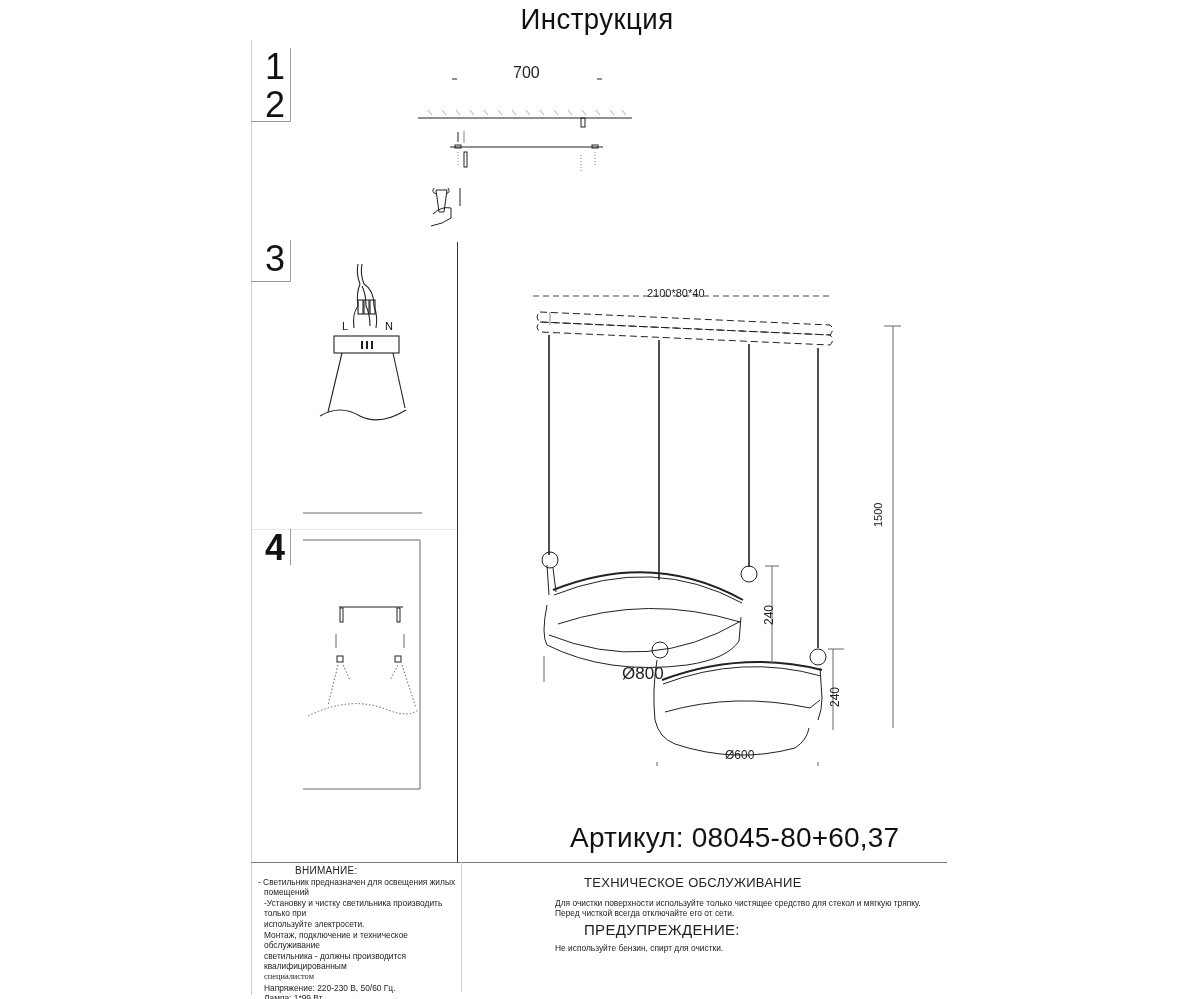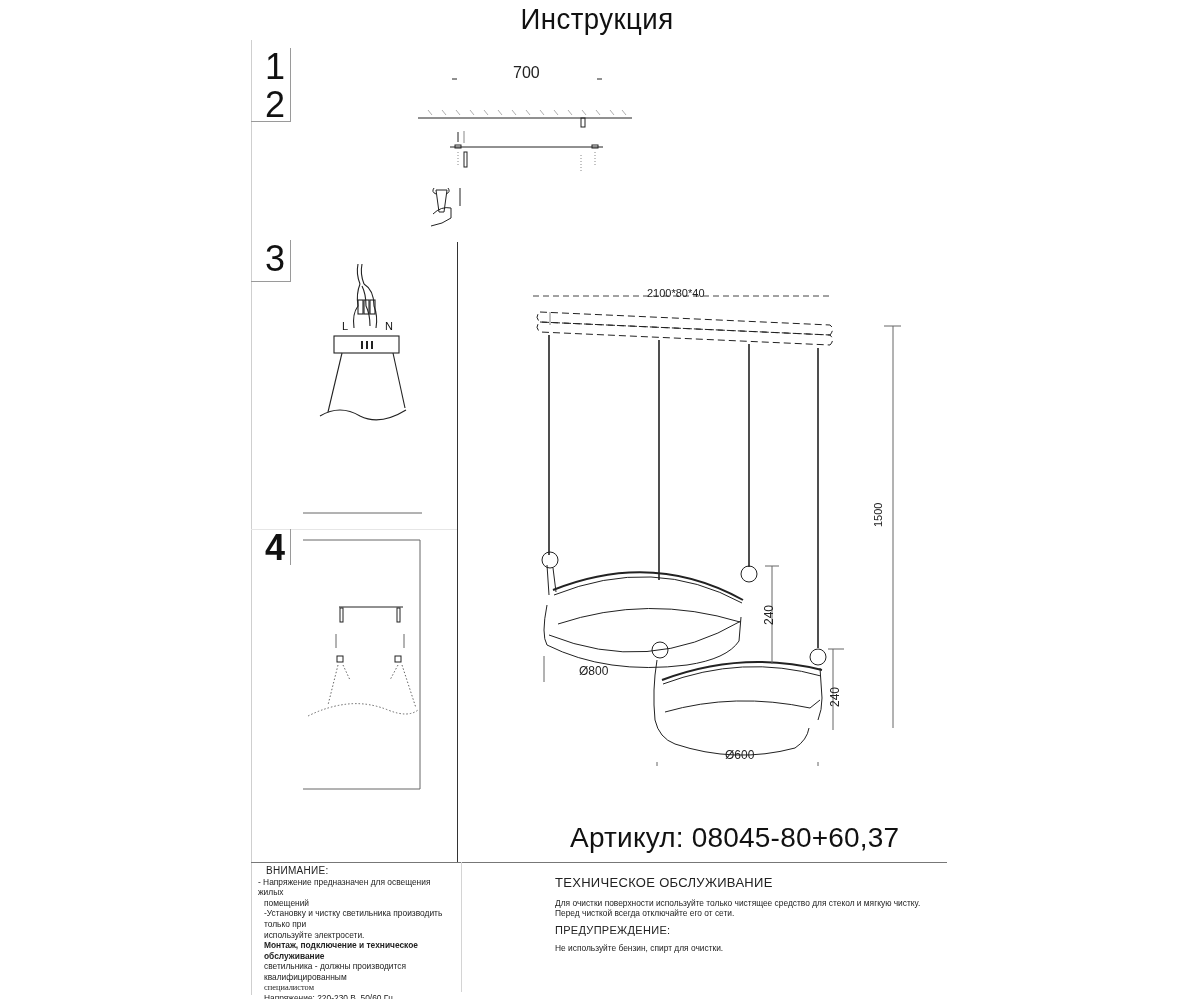--- a/index.html
+++ b/index.html
@@ -5,21 +5,21 @@
   html, body { margin:0; padding:0; background:#ffffff; }
   body { width:1200px; height:999px; position:relative; overflow:hidden; font-family:"Liberation Sans", sans-serif; color:#111; }
   .abs { position:absolute; }
   .title { left:0; width:1194px; top:2px; text-align:center; font-family:"Liberation Sans", sans-serif; font-size:30px; font-weight:normal; transform:scaleX(0.92); transform-origin:center; letter-spacing:0.5px; }
   .vline { position:absolute; width:1px; background:#cfcfcf; }
   .hline { position:absolute; height:1px; background:#cfcfcf; }
   .stepbox { position:absolute; border-right:1px solid #9a9a9a; border-bottom:1px solid #9a9a9a; font-size:36px; line-height:38px; padding-left:14px; box-sizing:border-box; }
   .stepnum { display:block; }
   .article { left:570px; top:803px; font-size:28px; letter-spacing:0.2px;margin-top:19px; }
   .note { font-size:8.4px; line-height:10.6px; color:#222; }
-  .note-title { font-size:10px; letter-spacing:0.3px; }
+  .note-title { font-size:10px; letter-spacing:0.3px;margin-left:29px; }
   .dim { font-size:11px; color:#222; }
   svg { position:absolute; left:0; top:0; }
 </style>
 </head>
 <body>
 
 <div class="abs title">Инструкция</div>
 
 <div class="vline" style="left:251px; top:40px; height:955px;"></div>
 <div class="hline" style="left:251px; top:862px; width:696px; background:#777;"></div>
@@ -150,41 +150,41 @@
     <line x1="657" y1="762" x2="657" y2="766" stroke="#666"></line>
     <line x1="818" y1="762" x2="818" y2="766" stroke="#666"></line>
   </g>
 </svg>
 
 <div class="abs dim" style="left:513px; top:64px; font-size:16px;">700</div>
 <div class="abs dim" style="left:647px; top:287px;">2100*80*40</div>
 <div class="abs dim" style="left:872px; top:527px; transform:rotate(-90deg); transform-origin:left top;">1500</div>
 <div class="abs dim" style="left:762px; top:625px; transform:rotate(-90deg); transform-origin:left top; font-size:12px;">240</div>
 <div class="abs dim" style="left:828px; top:707px; transform:rotate(-90deg); transform-origin:left top; font-size:12px;">240</div>
-<div class="abs dim" style="left:579px; top:664px; font-size:12px;">Ø800</div>
+<div class="abs dim" style="left:622px; top:664px; font-size:17px;">Ø800</div>
 <div class="abs dim" style="left:725px; top:748px; font-size:12px;text-align:center;">Ø600</div>
 
 <div class="abs article">Артикул: 08045-80+60,37</div>
 
 <div class="abs note" style="left:258px; top:866px; width:200px;">
   <div class="note-title" style="padding-left:8px;">ВНИМАНИЕ:</div>
-  <div>- Напряжение предназначен для освещения жилых</div>
+  <div>- Светильник предназначен для освещения жилых</div>
   <div style="padding-left:6px;">  помещений</div>
   <div style="padding-left:6px;">-Установку и чистку светильника производить только при</div>
   <div style="padding-left:6px;">используйте электросети.</div>
-  <div style="padding-left:6px;font-weight:bold;">Монтаж, подключение и техническое обслуживание</div>
+  <div style="padding-left:6px;">Монтаж, подключение и техническое обслуживание</div>
   <div style="padding-left:6px;">светильника - должны производится квалифицированным</div>
   <div style="padding-left:6px;font-family:Liberation Serif, serif;">специалистом</div>
   <div style="padding-left:6px;">Напряжение: 220-230 В, 50/60 Гц.</div>
   <div style="padding-left:6px;">Лампа: 1*99 Вт.</div>
 
 </div>
 
 <div class="abs note" style="left:555px; top:878px; width:390px;">
   <div class="note-title" style="font-size:13px;">ТЕХНИЧЕСКОЕ ОБСЛУЖИВАНИЕ</div>
   <div style="height:9px;"></div>
-  <div>Для очистки поверхности используйте только чистящее средство для стекол и мягкую чистку.</div>
+  <div>Для очистки поверхности используйте только чистящее средство для стекол и мягкую тряпку.</div>
   <div>Перед чисткой всегда отключайте его от сети.</div>
   <div style="height:6px;"></div>
-  <div class="note-title" style="font-size:11px;">ПРЕДУПРЕЖДЕНИЕ:</div>
+  <div class="note-title" style="font-size:15px;">ПРЕДУПРЕЖДЕНИЕ:</div>
   <div style="height:8px;"></div>
   <div>Не используйте бензин, спирт для очистки.</div>
 </div>
 
 </body></html>

